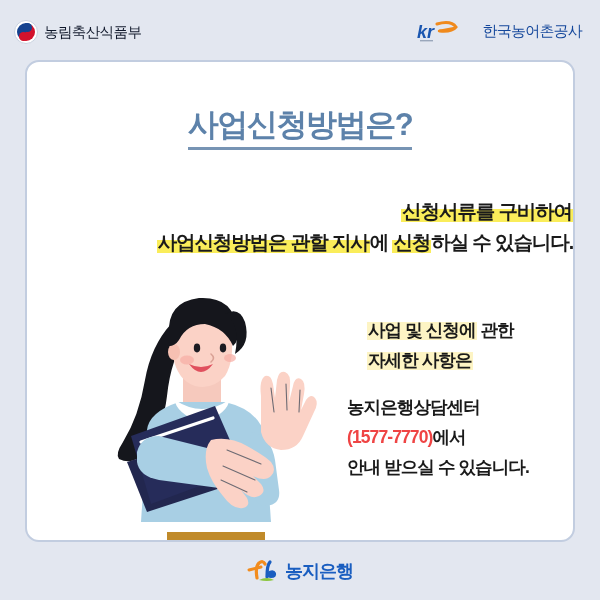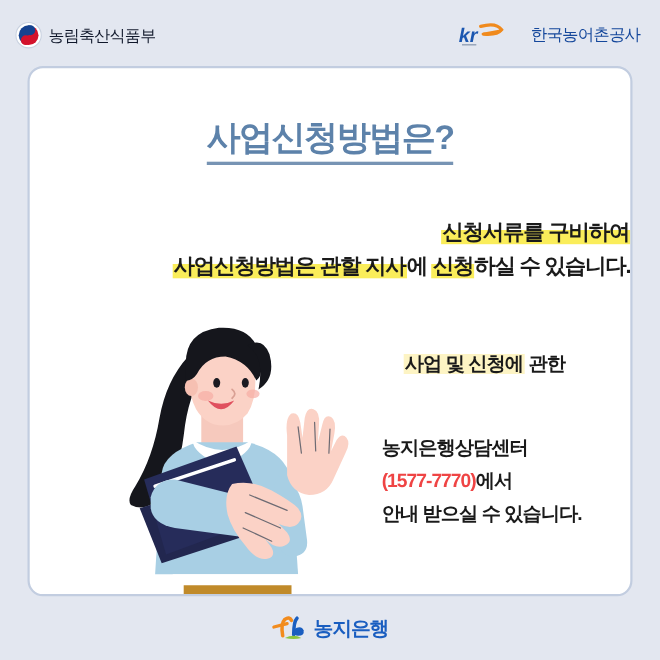--- a/index.html
+++ b/index.html
@@ -266,20 +266,21 @@
 
     <path d="M136 156 Q154 152 172 162 Q190 172 196 178 Q202 186 196 192 Q190 198 178 192 L186 200 Q192 208 184 212 Q176 216 166 206 L172 214 Q176 222 168 224 Q158 226 148 212 Q136 198 132 184 Q128 166 136 156 Z" fill="#fbd2c6"></path>
     <path d="M152 166 L186 180 M148 182 L180 196 M146 196 L172 208" stroke="#6d6b73" stroke-width="1.1" fill="none" stroke-linecap="round"></path>
 
     <path d="M82 238 L196 238 L196 248 L82 248 Z" fill="#ffffff"></path>
     <path d="M92 248 L190 248 L190 258 L92 258 Z" fill="#c08a2a"></path>
   </svg>
 
   <div class="body-text">
     <div><span class="hl-soft">사업 및 신청에</span><span> 관한</span></div>
+    <div><span class="hl-soft">자세한 사항은</span></div>
   </div>
 
   <div class="body-text-2">
     <div>농지은행상담센터</div>
     <div><span class="phone">(1577-7770)</span><span>에서</span></div>
     <div>안내 받으실 수 있습니다.</div>
   </div>
 
 </div>
 

